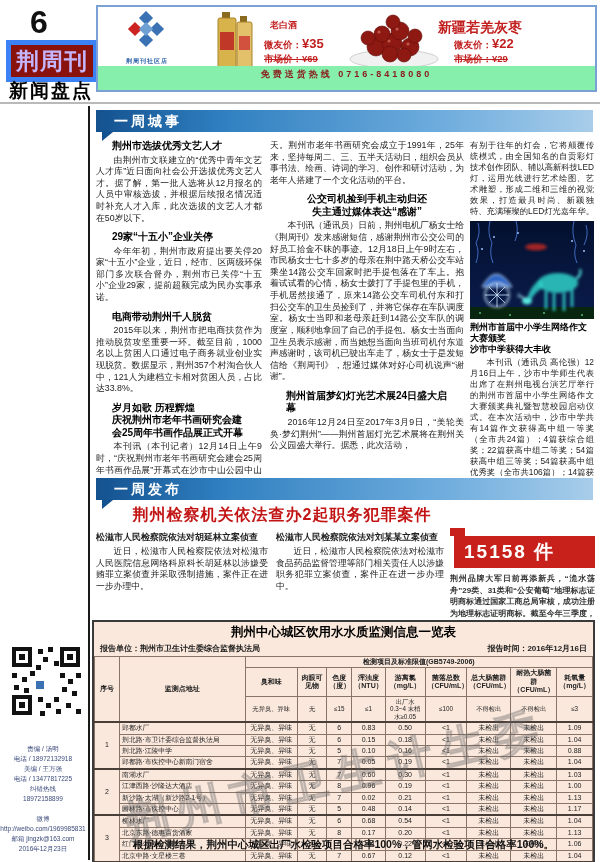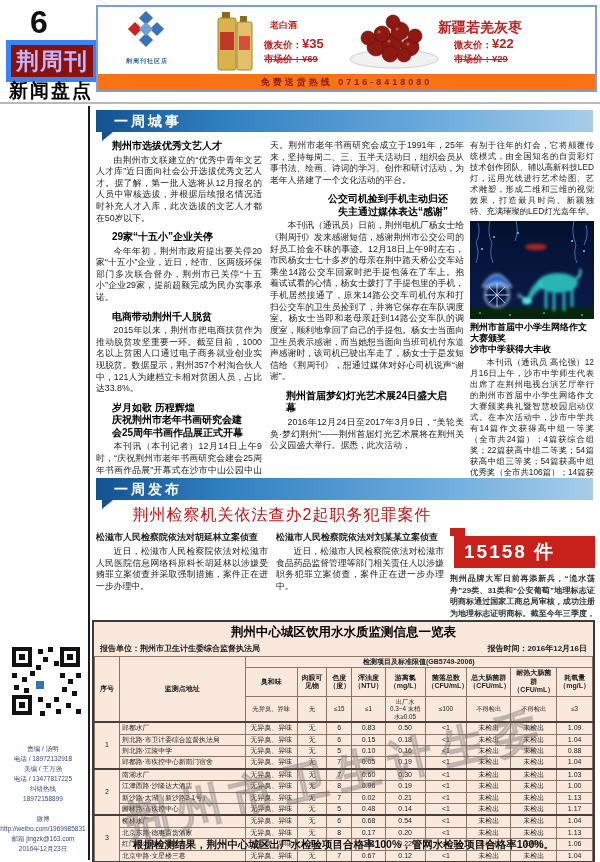--- a/index.html
+++ b/index.html
@@ -16,40 +16,40 @@
   .ad-logo-caption{font-size:6px;color:#2a5fa8;font-weight:bold;letter-spacing:1px;}
   .bottle{position:absolute;left:116px;top:3px;}
   .wine-name{position:absolute;left:172px;top:12px;font-size:9px;font-weight:bold;color:#c21f1f;}
   .price-block{position:absolute;font-size:9.5px;font-weight:bold;color:#c21f1f;line-height:14px;}
   .wine-prices{left:166px;top:30px;}
   .dates-img{position:absolute;left:240px;top:2px;}
   .dates-name{position:absolute;left:340px;top:12px;font-size:14px;font-weight:bold;color:#c21f1f;}
   .dates-prices{left:356px;top:30px;}
   .big-price{font-size:13px;}
   .strike{text-decoration:line-through;}
-  .hotline{position:absolute;left:0;bottom:0;width:100%;height:16px;background:#f97316;
+  .hotline{position:absolute;left:0;bottom:0;width:100%;height:24px;background:#86efac;
            color:#8a1a1a;font-size:9px;font-weight:bold;text-align:center;line-height:16px;letter-spacing:3px;}
   .divider{position:absolute;left:0;top:102px;width:600px;height:2px;background:#b9b9b9;}
   .vrule{position:absolute;left:88px;top:106px;width:2px;height:754px;background:#1a1a1a;}
   
   .banner{position:absolute;left:96px;width:497px;height:22px;color:#fff;font-size:14px;font-weight:bold;
           line-height:22px;padding-left:18px;box-sizing:border-box;letter-spacing:3px;
           background:linear-gradient(90deg,#14518f,#2f7fc0 25%,#6fadde 70%,#a8cdea);}
   .banner-notch{position:absolute;width:0;height:0;border-top:9px solid #14518f;border-right:11px solid transparent;}
   
   .col{position:absolute;top:138px;height:338px;overflow:hidden;}
   .art-title{font-size:10px;font-weight:bold;color:#000;margin:7px 16px 2px;line-height:1.25;}
   .art-title.first{margin-top:2px;}
-  .art-title.center{text-align:right;}
+  .art-title.center{text-align:center;}
   .art-body{font-size:8.8px;line-height:1.32;text-align:justify;text-indent:2em;color:#222;margin:0;}
   .art-body.noindent{text-indent:0;}
   .photo{display:block;margin:4px 0 3px;}
   
   .release-headline{position:absolute;left:96px;top:505px;width:372px;text-align:center;
-                    font-size:16px;font-weight:normal;color:#c21414;letter-spacing:1px;}
+                    font-size:16px;font-weight:bold;color:#c21414;letter-spacing:1px;}
   .sub{position:absolute;top:532px;overflow:hidden;height:86px;}
   .sub-title{font-size:9px;font-weight:bold;margin:0 0 2px;line-height:1.3;}
   .sub-body{font-size:8.8px;line-height:1.35;text-align:justify;text-indent:2em;margin:0;}
   .stat{position:absolute;left:450px;top:528px;width:145px;}
   .stat-head{display:flex;align-items:stretch;flex-direction:column;}
   .stat-label{background:#c8201a;color:#fff;writing-mode:vertical-rl;font-size:10px;font-weight:bold;
               width:15px;text-align:center;letter-spacing:2px;padding:2px 0;}
   .stat-number{background:#c8201a;color:#fff;font-size:19px;font-weight:bold;padding:3px 10px;
                margin-left:4px;letter-spacing:2px;}
   .stat-body{font-size:8px;font-weight:bold;line-height:1.45;text-align:justify;margin-top:5px;color:#333;}

